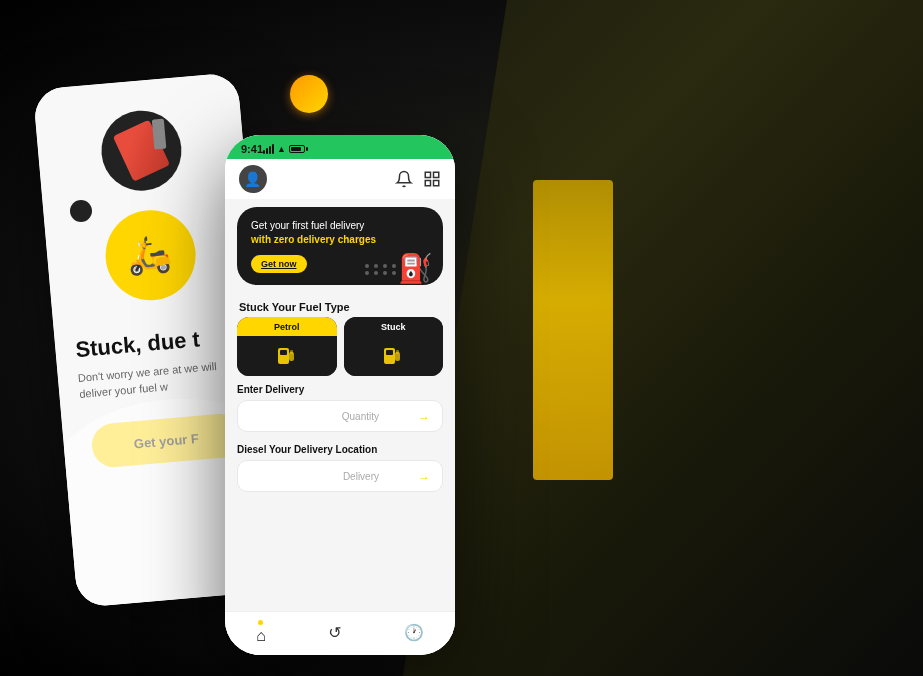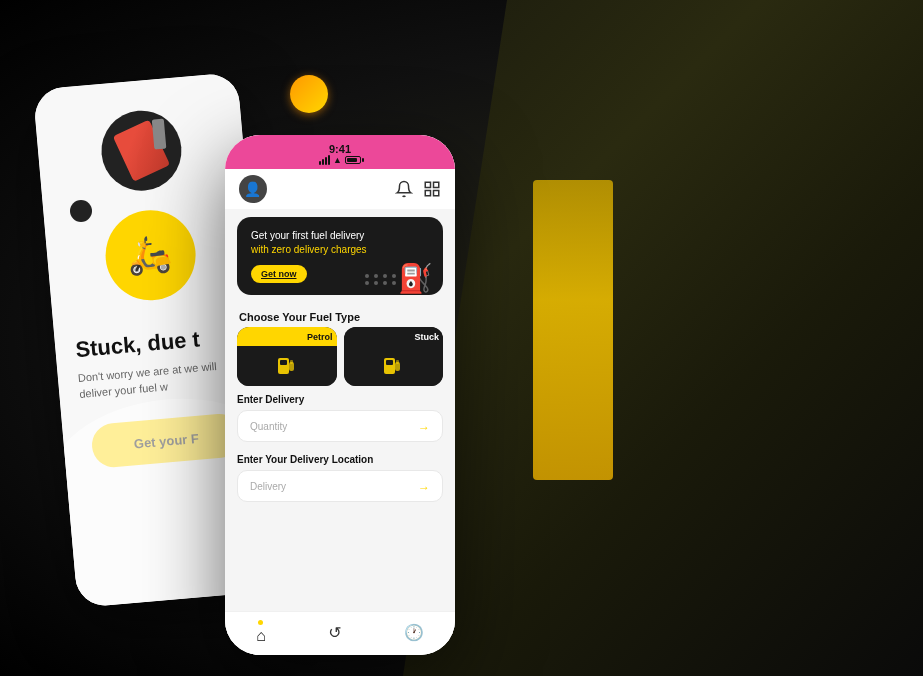--- a/index.html
+++ b/index.html
@@ -174,22 +174,21 @@
       display: flex;
       flex-direction: column;
     }
 
     
     .status-bar {
       display: flex;
       justify-content: flex-start;
       align-items: center;
       padding: 8px 16px 4px;
-      background: #ec4899;
-      flex-direction: column;
+      background: #22c55e;
     }
     .status-time {
       font-size: 11px;
       font-weight: 600;
       color: #111;
     }
     .status-icons {
       display: flex;
       gap: 3px;
       align-items: center;
@@ -263,36 +262,36 @@
     }
     .bell-icon-svg, .grid-icon-svg {
       width: 18px;
       height: 18px;
     }
 
     
     .promo-banner {
       margin: 8px 12px;
       background: #1a1a1a;
-      border-radius: 14px;
+      border-radius: 20px;
       padding: 12px 14px;
       position: relative;
       overflow: hidden;
       min-height: 70px;
     }
     .promo-text {
       color: #fff;
       font-size: 10px;
       font-weight: 500;
       line-height: 1.4;
       max-width: 130px;
     }
     .promo-highlight {
       color: #FFD600;
-      font-weight: 400;
+      font-weight: 700;
     }
     .promo-btn {
       margin-top: 8px;
       background: #FFD600;
       border: none;
       border-radius: 10px;
       padding: 4px 10px;
       font-size: 9px;
       font-weight: 700;
       color: #111;
@@ -333,21 +332,21 @@
       padding: 0 12px;
     }
     .fuel-card {
       flex: 1;
       background: #1a1a1a;
       border-radius: 12px;
       overflow: hidden;
       cursor: pointer;
     }
     .fuel-label {
-      text-align: right;
+      text-align: center;
       padding: 5px 4px 4px;
       font-size: 9px;
       font-weight: 700;
     }
     .fuel-label.active {
       background: #FFD600;
       color: #111;
     }
     .fuel-label.inactive {
       background: #1a1a1a;
@@ -372,21 +371,22 @@
       color: #111;
       margin-bottom: 5px;
     }
     .input-field {
       background: #fff;
       border-radius: 10px;
       border: 1px solid #e8e8e8;
       padding: 8px 12px;
       display: flex;
       align-items: center;
-      justify-content: space-between;
+      justify-content: flex-end;
+      gap: 39px;
     }
     .input-placeholder {
       font-size: 10px;
       color: #aaa;
     }
     .arrow-right {
       color: #FFD600;
       font-size: 12px;
       font-weight: 700;
     }
@@ -523,21 +523,21 @@
         <div class="dot"></div>
         <div class="dot"></div>
         <div class="dot"></div>
         <div class="dot"></div>
         <div class="dot"></div>
         <div class="dot"></div>
       </div>
       <span class="promo-gas-icon">⛽</span>
     </div>
 
-    <div class="section-title">Choose Your Fuel Type</div>
+    <div class="section-title">Stuck Your Fuel Type</div>
     <div class="fuel-types">
 
       <div class="fuel-card">
         <div class="fuel-label active">Petrol</div>
         <div class="fuel-icon-area">
           <svg width="24" height="24" viewBox="0 0 24 24" fill="#FFD600">
             <rect x="3" y="4" width="11" height="16" rx="2" fill="#FFD600" opacity="0.9"></rect>
             <rect x="5" y="6" width="7" height="5" rx="1" fill="#1a1a1a"></rect>
             <rect x="14" y="8" width="5" height="9" rx="2" fill="#FFD600" opacity="0.7"></rect>
             <rect x="15" y="6" width="3" height="4" rx="1" fill="#FFD600" opacity="0.5"></rect>
@@ -562,21 +562,21 @@
 
     <div class="input-section">
       <div class="input-label">Enter Delivery</div>
       <div class="input-field">
         <span class="input-placeholder">Quantity</span>
         <span class="arrow-right">→</span>
       </div>
     </div>
 
     <div class="input-section">
-      <div class="input-label">Enter Your Delivery Location</div>
+      <div class="input-label">Diesel Your Delivery Location</div>
       <div class="input-field">
         <span class="input-placeholder">Delivery</span>
         <span class="arrow-right">→</span>
       </div>
     </div>
 
     <div class="bottom-nav">
       <div class="nav-item">
         <div class="nav-dot"></div>
         <span class="nav-icon active">⌂</span>

